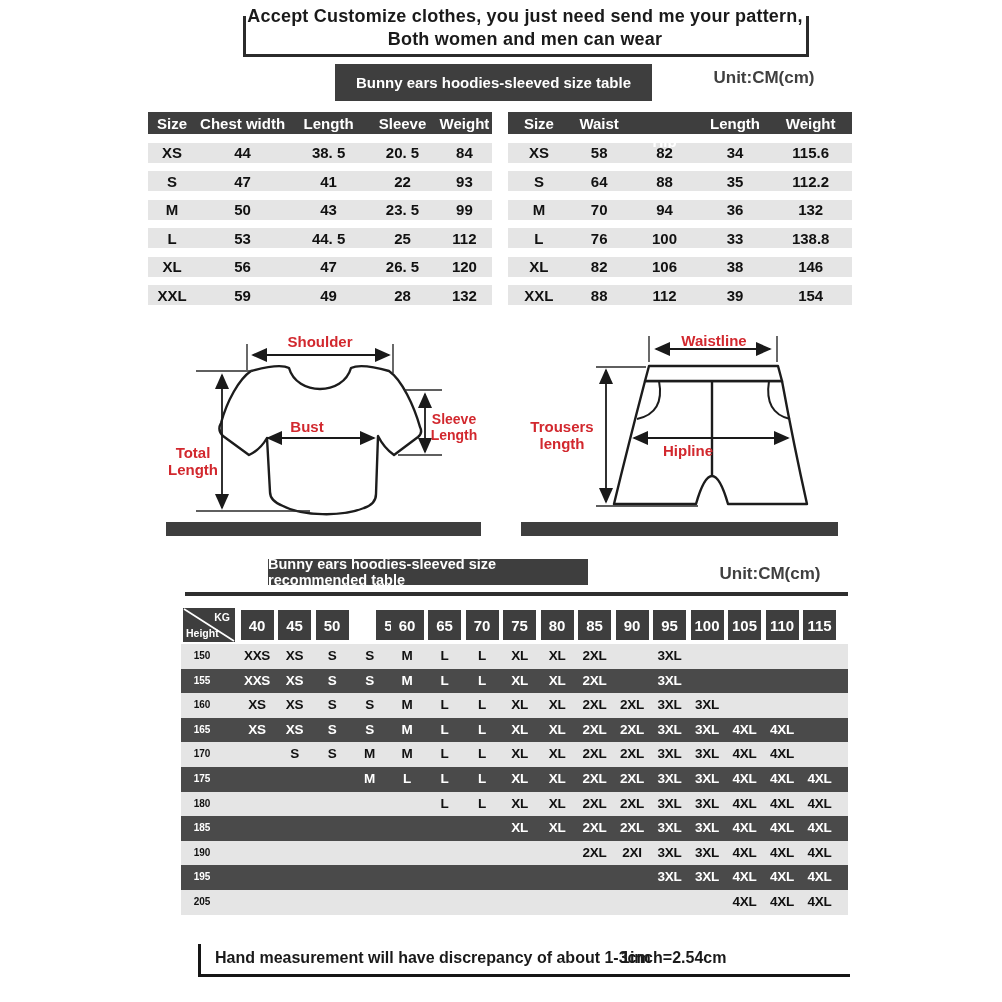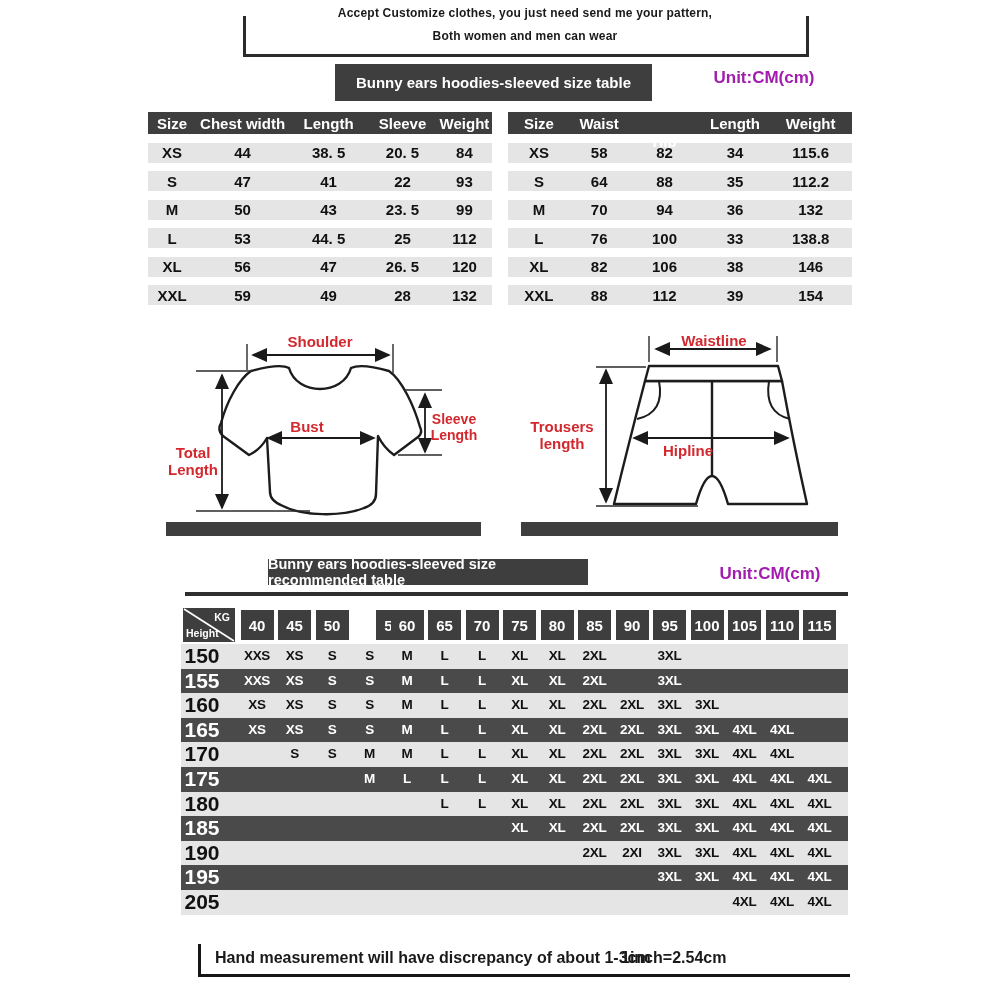--- a/index.html
+++ b/index.html
@@ -2,24 +2,24 @@
 <html style="--dark: #3e3e3e; --darkrow: #4a4a4a; --lightrow: #e5e5e5; --red: #d2282e; --ink: #1a1a1a;"><head>
 <meta charset="utf-8">
 <style>
   html,body{margin:0;padding:0;background:#fff;}
   .page{position:relative;width:1002px;height:1002px;background:#fff;overflow:hidden;
         font-family:"Liberation Sans","DejaVu Sans",sans-serif;color:var(--ink,#1a1a1a);}
   .abs{position:absolute;}
   .ctr{text-align:center;}
   
   .banner-bracket{border-left:3px solid #2b2b2b;border-right:3px solid #2b2b2b;border-bottom:3px solid #2b2b2b;}
-  .banner-line{font-size:12px;font-weight:bold;letter-spacing:.2px;}
+  .banner-line{font-size:18px;font-weight:bold;letter-spacing:.2px;}
   
   .tbar{background:var(--dark,#3e3e3e);color:#fff;font-weight:bold;display:flex;align-items:center;justify-content:center;}
-  .unit{font-size:17px;font-weight:bold;color:#a21caf;}
+  .unit{font-size:17px;font-weight:bold;color:#404040;}
   
   .stable{position:absolute;width:344px;}
   .st-head{display:flex;background:var(--dark,#3e3e3e);color:#fff;height:22px;align-items:center;font-size:15px;font-weight:bold;}
   .st-row{display:flex;background:var(--lightrow,#e5e5e5);color:#111;height:20px;align-items:center;
           font-size:15px;font-weight:bold;margin-top:8.5px;}
   .st-cell{text-align:center;}
   
   .dlabel{color:var(--red,#d2282e);font-weight:bold;font-size:15px;line-height:17px;text-align:center;}
   .bar-strip{background:var(--dark,#3e3e3e);height:14px;}
   .divider{background:#2e2e2e;height:4px;}
@@ -28,21 +28,21 @@
   .mx-corner{position:absolute;left:2px;top:0;width:52px;height:34px;background:var(--dark,#3e3e3e);}
   .mx-corner span{position:absolute;color:#fff;font-size:10.5px;font-weight:bold;}
   .mx-kg{right:5px;top:3px;}
   .mx-h{left:3px;bottom:3px;}
   .mx-hcell{position:absolute;top:2px;height:30px;width:33px;background:var(--dark,#3e3e3e);
             color:#fff;font-size:15px;font-weight:bold;display:flex;align-items:center;justify-content:center;}
   .mx-row{position:absolute;left:0;width:667px;height:24.6px;}
   .mx-row.light{background:var(--lightrow,#e7e7e7);color:#111;}
   .mx-row.dark{background:var(--darkrow,#4a4a4a);color:#fff;}
   .mx-label{position:absolute;left:0;top:0;width:42px;height:24.6px;line-height:24.6px;text-align:center;
-            font-size:21px;font-weight:bold;}
+            font-size:10px;font-weight:bold;}
   .mx-val{position:absolute;top:0;height:24.6px;line-height:24.6px;width:38px;text-align:center;
           font-size:13.5px;font-weight:bold;letter-spacing:-.3px;}
   
   .foot-box{border-left:3px solid #161616;border-bottom:3px solid #161616;}
   .foot-txt{font-size:16px;font-weight:bold;white-space:nowrap;}
 </style>
 </head>
 <body>
 
 <div class="page">

